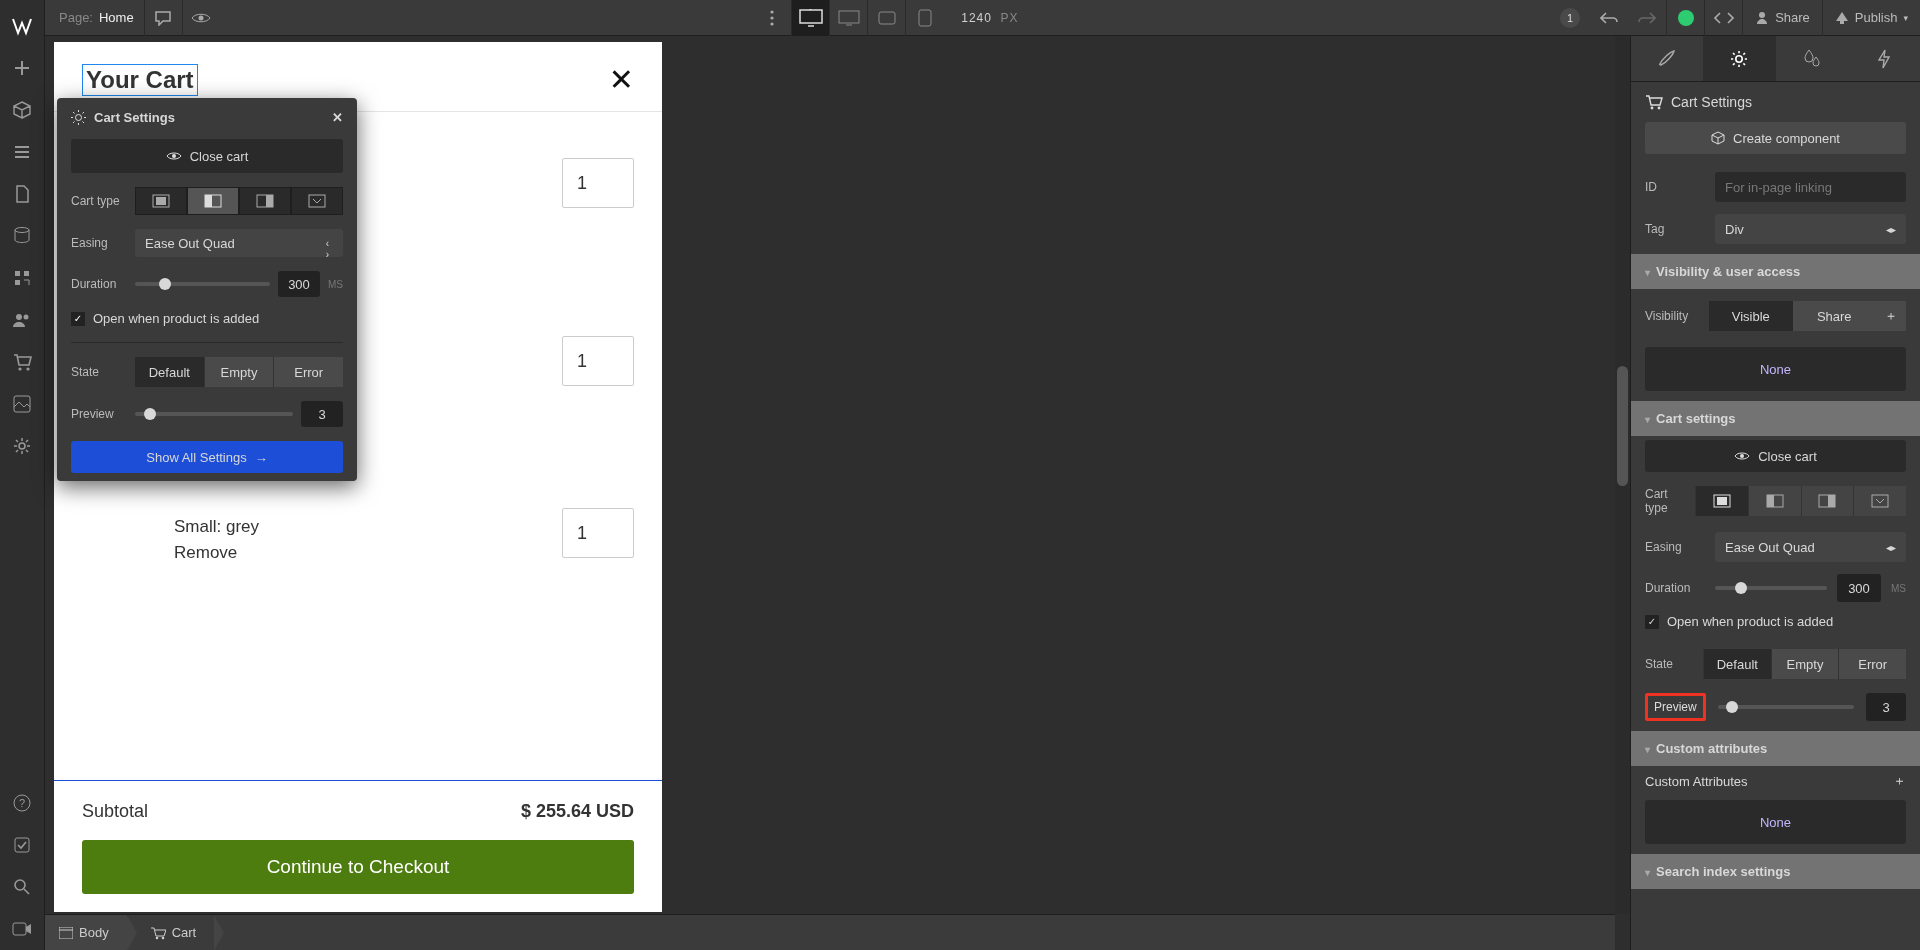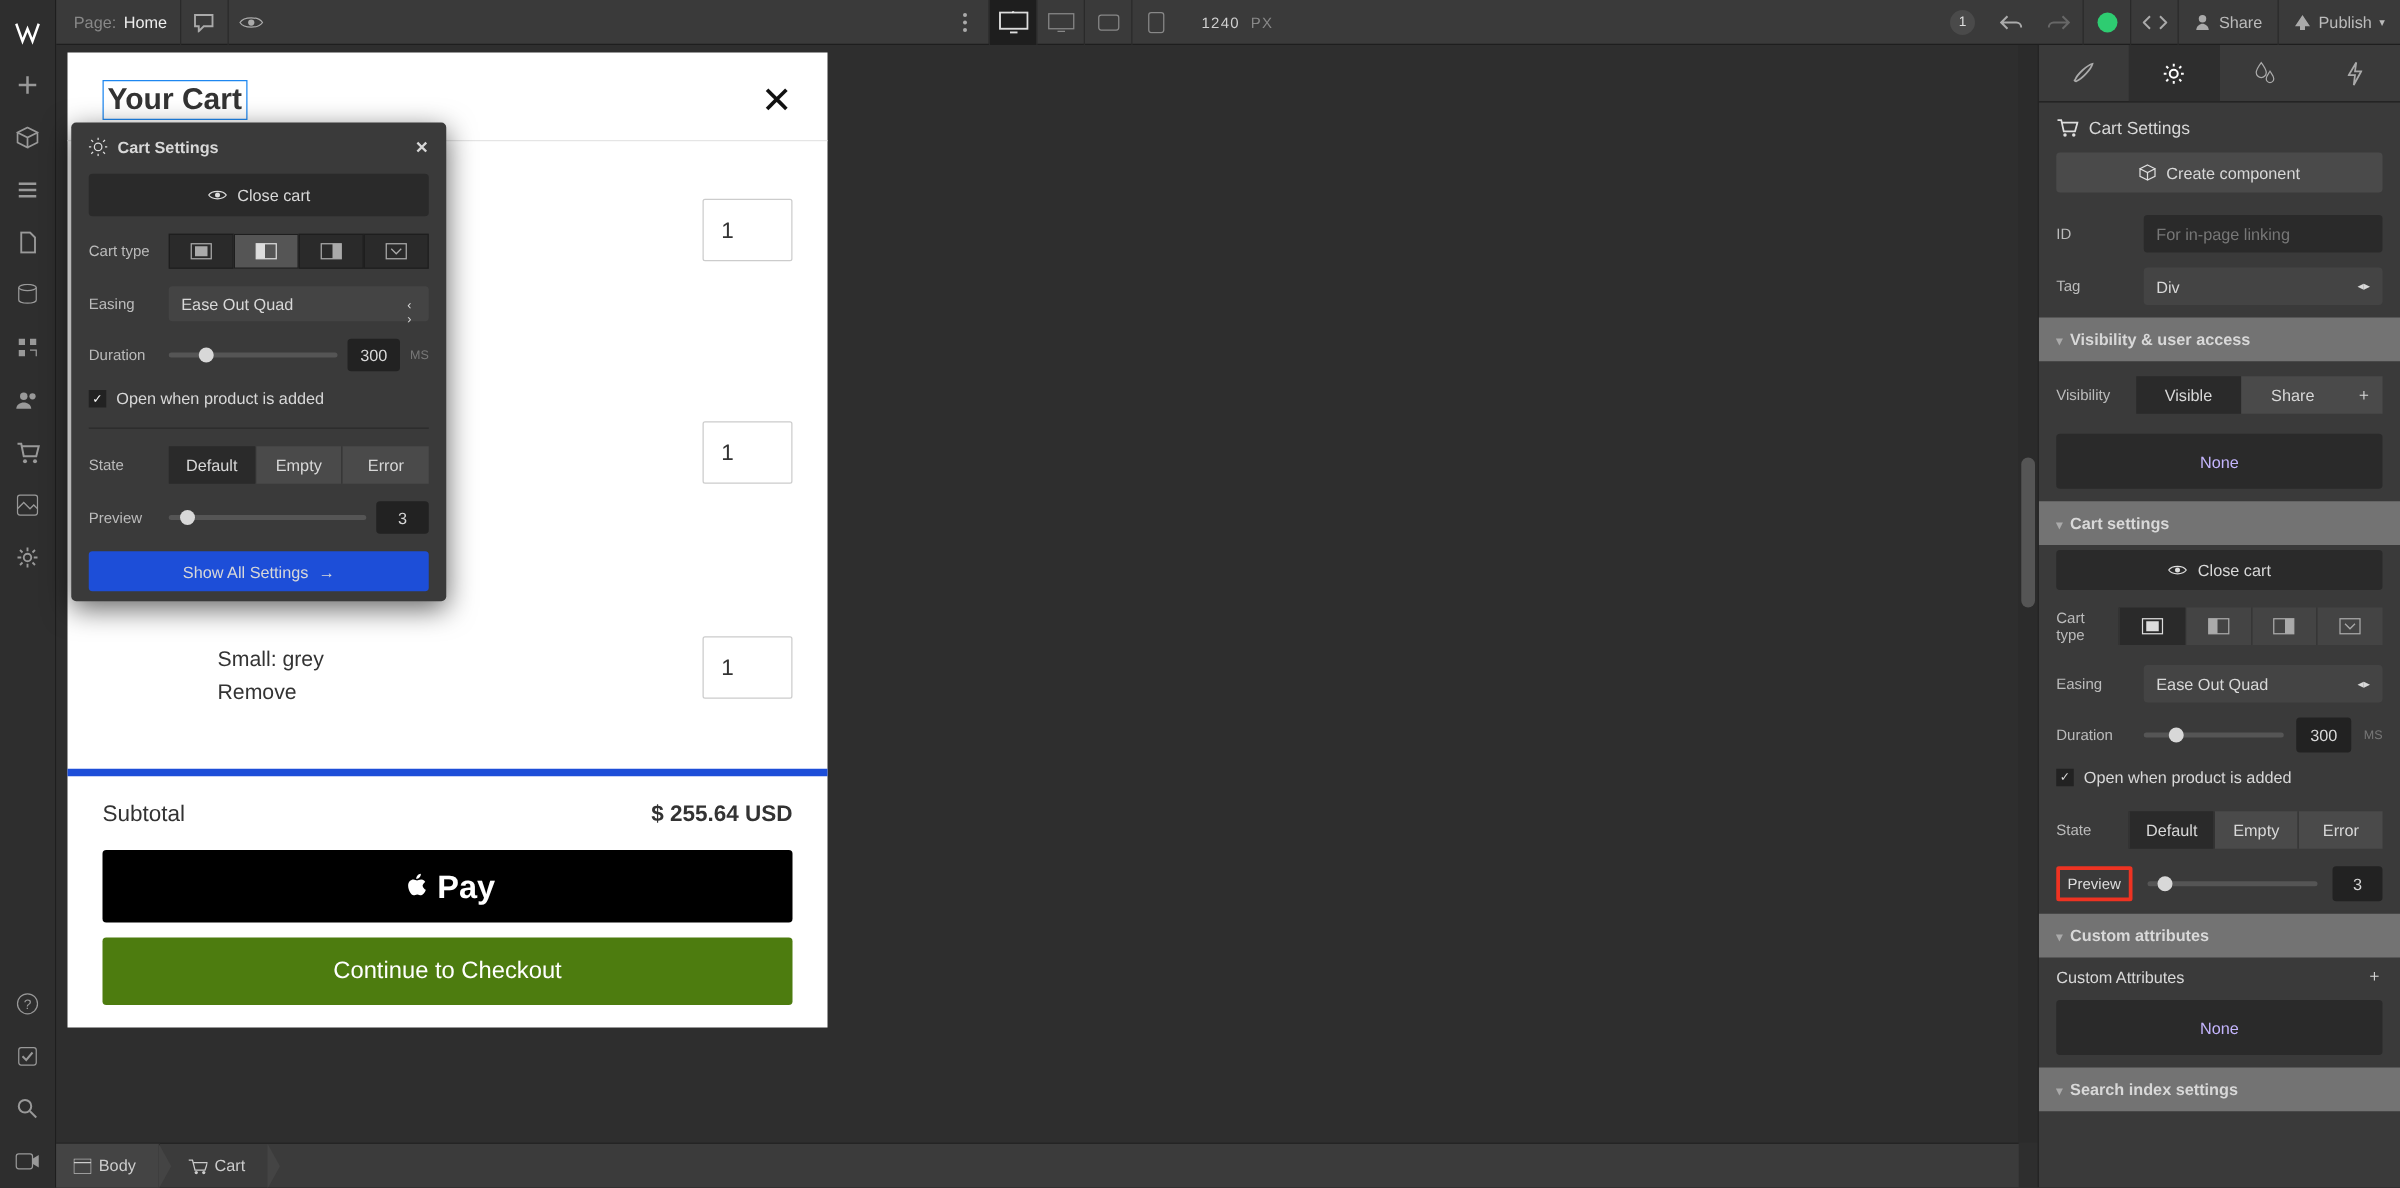--- a/index.html
+++ b/index.html
@@ -27,31 +27,31 @@
 
 
 .breadcrumb { position: absolute; left: 45px; bottom: 0; height: 36px; right: 305px; background: #3b3b3b; border-top: 1px solid #1e1e1e; display: flex; align-items: center; font-size: 13px; color: #ccc; }
 .crumb { padding: 0 18px 0 14px; height: 36px; display: flex; align-items: center; gap: 6px; position: relative; }
 .crumb::after { content: ""; position: absolute; right: -10px; top: 0; width: 0; height: 0; border-top: 18px solid transparent; border-bottom: 18px solid transparent; border-left: 10px solid #444; }
 .crumb:first-child { background: #444; border-right: 1px solid #2a2a2a; }
 .crumb:nth-child(2) { padding-left: 22px; }
 
 
 .canvas { position: absolute; left: 45px; top: 36px; right: 305px; bottom: 36px; background: #2e2e2e; }
-.cart-panel { position: absolute; left: 9px; top: 6px; width: 608px; height: 780px; background: #fff; color: #333; display: flex; flex-direction: column; }
+.cart-panel { position: absolute; left: 9px; top: 6px; width: 608px; height: 870px; background: #fff; color: #333; display: flex; flex-direction: column; }
 .cart-header { display: flex; align-items: center; justify-content: space-between; padding: 20px 28px 14px 28px; border-bottom: 1px solid #e5e5e5; }
 .cart-header h2 { font-size: 24px; font-weight: 700; }
 .cart-title-wrap { border: 1px solid #1e87f0; padding: 1px 3px; display: inline-block; }
 .cart-close { font-size: 30px; font-weight: 300; cursor: pointer; color: #111; }
 .cart-body { flex: 1; position: relative; overflow: hidden; }
 .cart-item { display: flex; justify-content: flex-end; align-items: flex-start; padding: 36px 28px 0 28px; gap: 18px; }
 .cart-item .text { flex: 1; font-size: 16px; line-height: 1.5; color: #333; }
 .cart-item .qty { border: 1px solid #ccc; width: 72px; height: 50px; display: flex; align-items: center; padding-left: 14px; font-size: 18px; color: #333; border-radius: 2px; }
 
-.cart-footer { padding: 20px 28px 18px 28px; border-top: 6px solid #1d4ed8; }
+.cart-footer { padding: 20px 28px 18px 28px; border-top: 1px solid #1d4ed8; }
 .cart-sub { display: flex; justify-content: space-between; font-size: 18px; margin-bottom: 18px; }
 .cart-sub .val { font-weight: 700; }
 .applepay { width: 100%; height: 58px; background: #000; color: #fff; display: flex; align-items: center; justify-content: center; font-size: 26px; font-weight: 600; border-radius: 3px; cursor: pointer; gap: 4px; }
 .checkout { width: 100%; height: 54px; background: #4d7c0f; color: #fff; display: flex; align-items: center; justify-content: center; font-size: 19px; border-radius: 3px; margin-top: 12px; cursor: pointer; }
 
 
 .popover { position: absolute; left: 57px; top: 98px; width: 300px; background: #3a3a3a; border-radius: 4px; box-shadow: 0 6px 22px rgba(0,0,0,.6); font-size: 13px; color: #d8d8d8; padding-bottom: 6px; }
 .popover .pop-head { display: flex; align-items: center; justify-content: space-between; padding: 12px 14px 10px 14px; font-weight: 600; gap: 8px; }
 .popover .pop-head .ttl { display: flex; align-items: center; gap: 8px; }
 .popover .pop-body { padding: 4px 14px 2px 14px; }
@@ -330,26 +330,20 @@
       <div style="position:absolute; left:120px; top:402px; font-size:17px; line-height:1.5;">
         <div class="variant">Small: grey</div>
         <a>Remove</a>
       </div>
     </div>
     <div class="cart-footer">
       <div class="cart-sub">
         <span>Subtotal</span>
         <span class="val">$ 255.64 USD</span>
       </div>
-      <div class="applepay">
-        <svg width="26" height="26" viewBox="0 0 24 24">
-            <path fill="#fff" d="M16.6 12.5c0-2.4 2-3.6 2.1-3.6-.1-.2-1.3-1.8-3.1-1.8-1.3 0-2.4.7-3 .7-.7 0-1.6-.7-2.7-.7-1.9 0-3.9 1.6-3.9 4.6 0 1.8.7 3.7 1.5 4.9.7 1 1.5 2.1 2.6 2.1 1 0 1.4-.7 2.7-.7 1.2 0 1.6.7 2.7.7 1.1 0 1.9-1 2.6-2 .6-.9.9-1.8 1-2.1-.1 0-2.5-1-2.5-4.1zM14.5 5.4c.6-.7 1-1.7.9-2.7-.9 0-1.9.6-2.5 1.3-.5.6-1 1.6-.9 2.6 1 0 1.9-.5 2.5-1.2z"></path>
-          </svg>
-        <span>Pay</span>
-      </div>
       <div class="checkout">Continue to Checkout</div>
     </div>
   </div>
 </div>
 
 <div class="popover">
   <div class="pop-head">
     <span class="ttl">
         <svg width="15" height="15">
           <circle cx="7.5" cy="7.5" r="3" fill="none" stroke="#ddd"></circle>

